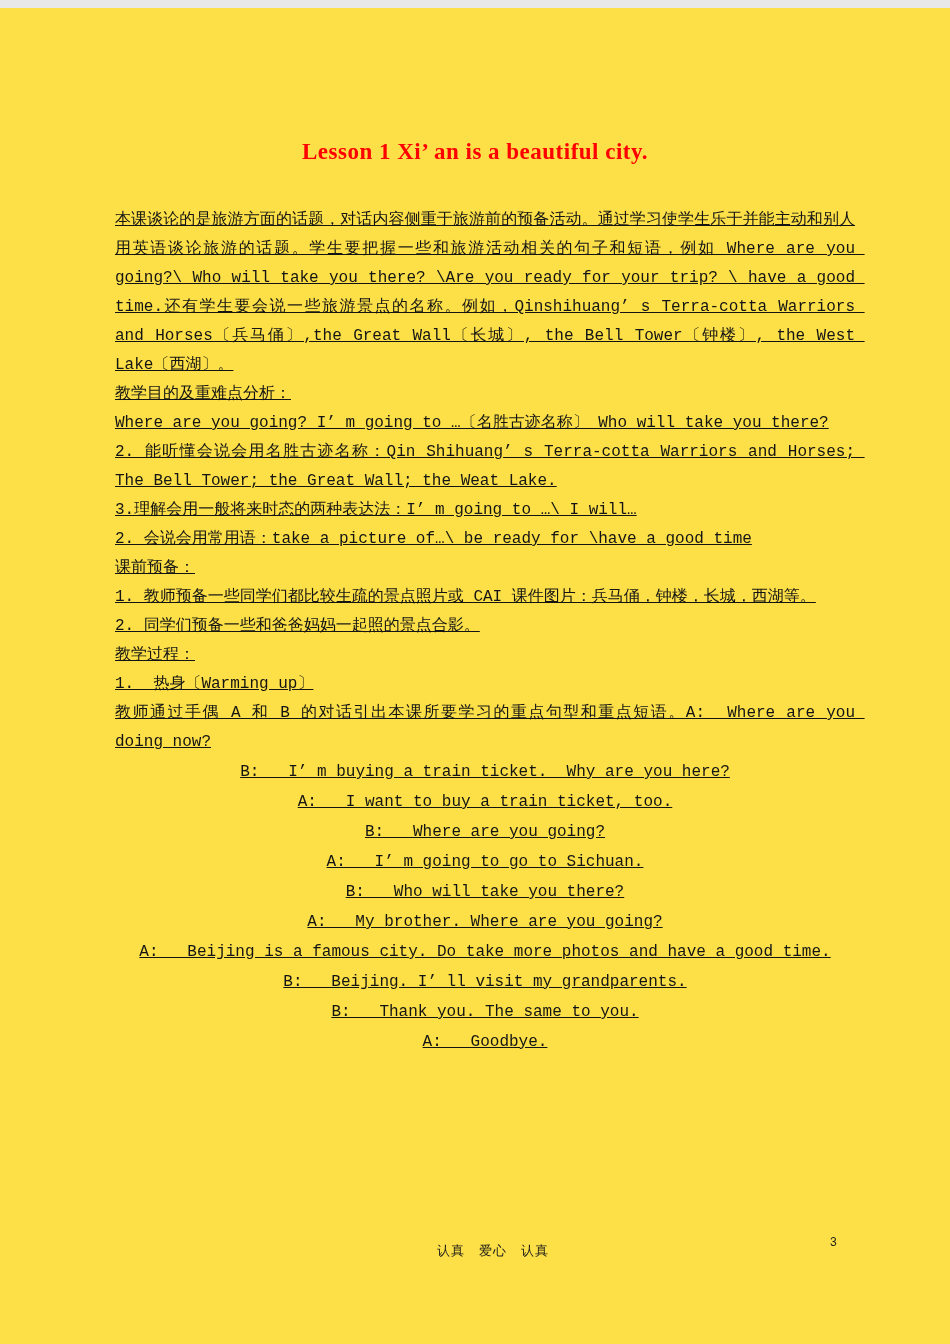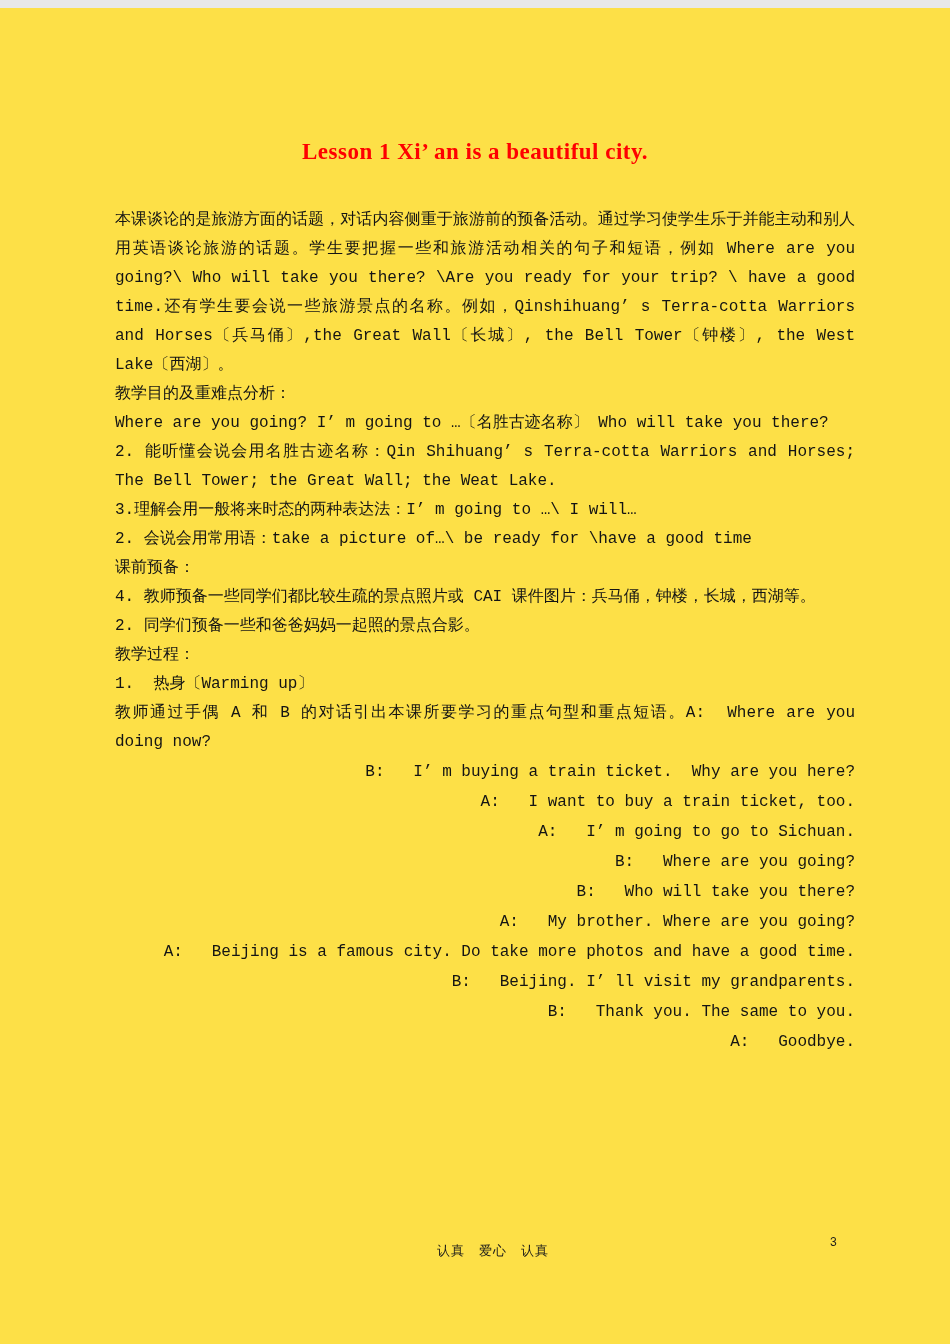--- a/index.html
+++ b/index.html
@@ -21,30 +21,31 @@
     font-size: 23px;
     font-weight: 700;
     line-height: 32px;
     color: #fe0000;
     letter-spacing: 0.5px;
   }
   .doc-body {
     margin: 38px 95px 0 115px;
     font-size: 16px;
     line-height: 29px;
+    text-decoration: underline;
   }
   .doc-body p {
     margin: 0;
     white-space: pre-wrap;
     text-align: justify;
     word-break: break-word;
   }
   .doc-body p.dia {
     line-height: 30px;
-    text-align: right;
+    text-align: center;
   }
   .footer-motto {
     position: absolute;
     left: 0;
     right: 0;
     top: 1234px;
     text-align: center;
     font-size: 13px;
     color: #1b1b1b;
     letter-spacing: 1px;
@@ -66,29 +67,29 @@
   <h1 class="doc-title">Lesson 1 Xi’ an is a beautiful city.</h1>
 
   <div class="doc-body">
     <p>本课谈论的是旅游方面的话题，对话内容侧重于旅游前的预备活动。通过学习使学生乐于并能主动和别人用英语谈论旅游的话题。学生要把握一些和旅游活动相关的句子和短语，例如 Where are you going?\ Who will take you there? \Are you ready for your trip? \ have a good time.还有学生要会说一些旅游景点的名称。例如，Qinshihuang’ s Terra-cotta Warriors and Horses〔兵马俑〕,the Great Wall〔长城〕, the Bell Tower〔钟楼〕, the West Lake〔西湖〕。</p>
     <p>教学目的及重难点分析：</p>
     <p>Where are you going? I’ m going to …〔名胜古迹名称〕 Who will take you there?</p>
     <p>2. 能听懂会说会用名胜古迹名称：Qin Shihuang’ s Terra-cotta Warriors and Horses; The Bell Tower; the Great Wall; the Weat Lake.</p>
     <p>3.理解会用一般将来时态的两种表达法：I’ m going to …\ I will…</p>
     <p>2. 会说会用常用语：take a picture of…\ be ready for \have a good time</p>
     <p>课前预备：</p>
-    <p>4. 教师预备一些同学们都比较生疏的景点照片或 CAI 课件图片：兵马俑，钟楼，长城，西湖等。</p>
+    <p>1. 教师预备一些同学们都比较生疏的景点照片或 CAI 课件图片：兵马俑，钟楼，长城，西湖等。</p>
     <p>2. 同学们预备一些和爸爸妈妈一起照的景点合影。</p>
     <p>教学过程：</p>
     <p>1.  热身〔Warming up〕</p>
     <p>教师通过手偶 A 和 B 的对话引出本课所要学习的重点句型和重点短语。A:  Where are you doing now?</p>
     <p class="dia">B:   I’ m buying a train ticket.  Why are you here?</p>
     <p class="dia">A:   I want to buy a train ticket, too.</p>
+    <p class="dia">B:   Where are you going?</p>
     <p class="dia">A:   I’ m going to go to Sichuan.</p>
-    <p class="dia">B:   Where are you going?</p>
     <p class="dia">B:   Who will take you there?</p>
     <p class="dia">A:   My brother. Where are you going?</p>
     <p class="dia">A:   Beijing is a famous city. Do take more photos and have a good time.</p>
     <p class="dia">B:   Beijing. I’ ll visit my grandparents.</p>
     <p class="dia">B:   Thank you. The same to you.</p>
     <p class="dia">A:   Goodbye.</p>
   </div>
 
   <div class="footer-motto">认真　爱心　认真</div>
   <div class="page-number">3</div>

